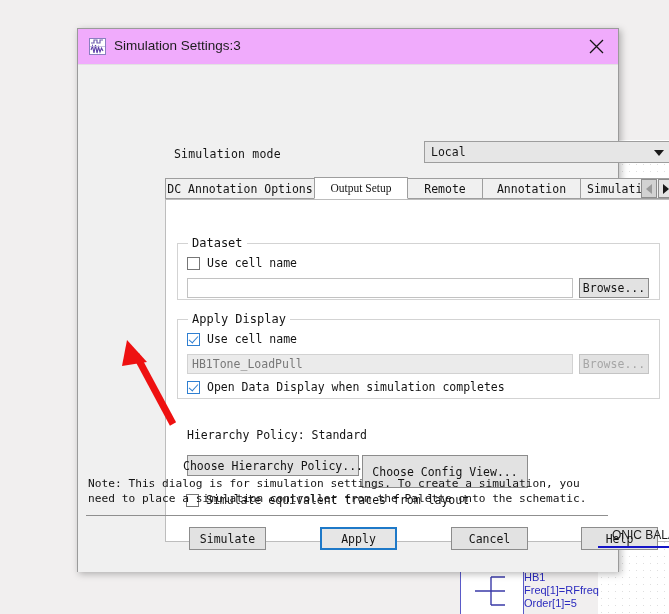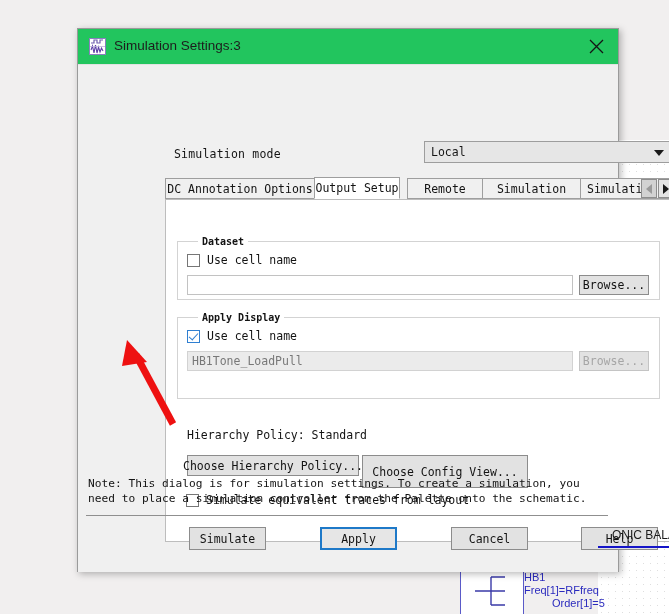--- a/index.html
+++ b/index.html
@@ -54,21 +54,21 @@
     left: 77px; top: 28px;
     width: 540px; height: 542px;
     background: #f0f0f0;
     border: 1px solid #9a9a9a;
     box-shadow: 2px 2px 7px rgba(0,0,0,.28);
   }
 
   .titlebar {
     position: relative;
     height: 35px;
-    background: #22c55e;
+    background: #f0abfc;
     border-bottom: 1px solid #e2e2e2;
   }
   .title-icon {
     position: absolute; left: 11px; top: 9px;
     width: 17px; height: 17px;
   }
   .title-text {
     position: absolute; left: 36px; top: 9px;
     font-size: 13.5px;
     color: #1d1d1d;
@@ -164,26 +164,25 @@
     box-sizing: border-box;
   }
 
   fieldset.group {
     position: absolute;
     margin: 0; padding: 0;
     border: 1px solid #d3d3d3;
     background: transparent;
   }
   fieldset.group > legend {
-    margin-left: 20px;
+    margin-left: 10px;
     padding: 0 4px;
     font-family: "DejaVu Sans Mono", monospace;
-    font-size: 10px;
-    color: #131313;
-    font-weight: bold;
+    font-size: 12px;
+    color: #131313;
   }
 
   #grp-dataset   { left: 11px; top: 36px;  width: 481px; height: 62px; }
   #grp-display   { left: 11px; top: 112px; width: 481px; height: 85px; }
   #grp-hierarchy { left: 11px; top: 207px; width: 481px; height: 76px; }
 
   .chk {
     position: absolute;
     display: flex; align-items: center;
     cursor: pointer;
@@ -359,21 +358,21 @@
   <div class="sch-text big" style="position:absolute;left:612px;top:530px;color:#1b1b1b;z-index:2;">ONIC BALA</div>
   <div style="position:absolute;left:598px;top:546px;width:71px;height:2px;background:#1414c8;z-index:2;"></div>
 
   <div style="position:absolute;left:460px;top:570px;width:62px;height:44px;border:1px solid #5a5ac8;background:#ffffff;">
     <svg width="60" height="42">
       <path d="M30 6 H44 M30 6 V20 M14 20 H44 M30 20 V34 M30 34 H44" stroke="#3a3aa8" stroke-width="1.4" fill="none"></path>
     </svg>
   </div>
   <div class="sch-text" style="position:absolute;left:524px;top:572px;font-size:11px;">HB1</div>
   <div class="sch-text" style="position:absolute;left:524px;top:585px;font-size:11px;">Freq[1]=RFfreq</div>
-  <div class="sch-text" style="position:absolute;left:524px;top:598px;font-size:11px;padding-left:28px;">Order[1]=5</div>
+  <div class="sch-text" style="position:absolute;left:524px;top:598px;font-size:11px;">Order[1]=5</div>
 </div>
 
 <div id="dialog">
 
   <div class="titlebar">
     <svg class="title-icon" viewBox="0 0 17 17">
       <rect x="0.5" y="0.5" width="16" height="16" fill="#ffffff" stroke="#8a7fc0"></rect>
       <path d="M2 5 H5 V2 H8 V5 H11 V2 H14" stroke="#6f5fae" fill="none" stroke-width="1.2"></path>
       <path d="M2 12 l1.5 -4 l1.5 7 l1.5 -8 l1.5 8 l1.5 -6 l1.5 5 l1.5 -4 l1.5 3" stroke="#5d3fa8" fill="none" stroke-width="1.1"></path>
       <path d="M1 8.5 H16" stroke="#bdb3da" stroke-width=".8"></path>
@@ -389,23 +388,23 @@
   <div class="body">
 
     <div class="simmode-label">Simulation mode</div>
     <div class="combo">
       <div class="val">Local</div>
       <div class="arrow"></div>
     </div>
 
     <div class="tabstrip">
       <div class="tab" style="left:0px;width:150px;">DC Annotation Options</div>
-      <div class="tab active" style="left:149px;width:86px;top:-1px;">Output Setup</div>
+      <div class="tab active" style="left:149px;width:94px;top:-1px;font-family:Liberation Serif, serif;">Output Setup</div>
       <div class="tab" style="left:242px;width:76px;">Remote</div>
-      <div class="tab" style="left:317px;width:99px;">Simulation</div>
+      <div class="tab" style="left:317px;width:99px;">Annotation</div>
       <div class="tab" style="left:415px;width:94px;justify-content:flex-start;padding-left:6px;">Simulation Man</div>
       <div class="tabspin left">
           <span class="tri-l"></span>
         </div>
       <div class="tabspin right">
           <span class="tri-r"></span>
         </div>
     </div>
 
     <div class="tabpage">
@@ -421,20 +420,24 @@
       </fieldset>
 
       <fieldset class="group" id="grp-display">
         <legend>Apply Display</legend>
         <div class="chk on" style="left:9px;top:6px;">
           <span class="boxmark"></span>
           <span class="lbl">Use cell name</span>
         </div>
         <input class="txtfield disabled" style="left: 9px; top: 28px; width: 386px;" readonly="" value="HB1Tone_LoadPull">
         <div class="btn disabled" style="left:401px;top:28px;width:70px;height:20px;">Browse...</div>
+        <div class="chk on" style="left:9px;top:54px;">
+          <span class="boxmark"></span>
+          <span class="lbl">Open Data Display when simulation completes</span>
+        </div>
       </fieldset>
 
       <div class="hier-policy">Hierarchy Policy:  Standard</div>
       <div class="btn" style="left:21px;top:255px;width:172px;height:21px;">Choose Hierarchy Policy...</div>
       <div class="btn" style="left:196px;top:255px;width:166px;height:33px;">Choose Config View...</div>
 
       <div class="chk" style="left:20px;top:293px;">
         <span class="boxmark"></span>
         <span class="lbl">Simulate equivalent traces from layout</span>
       </div>

